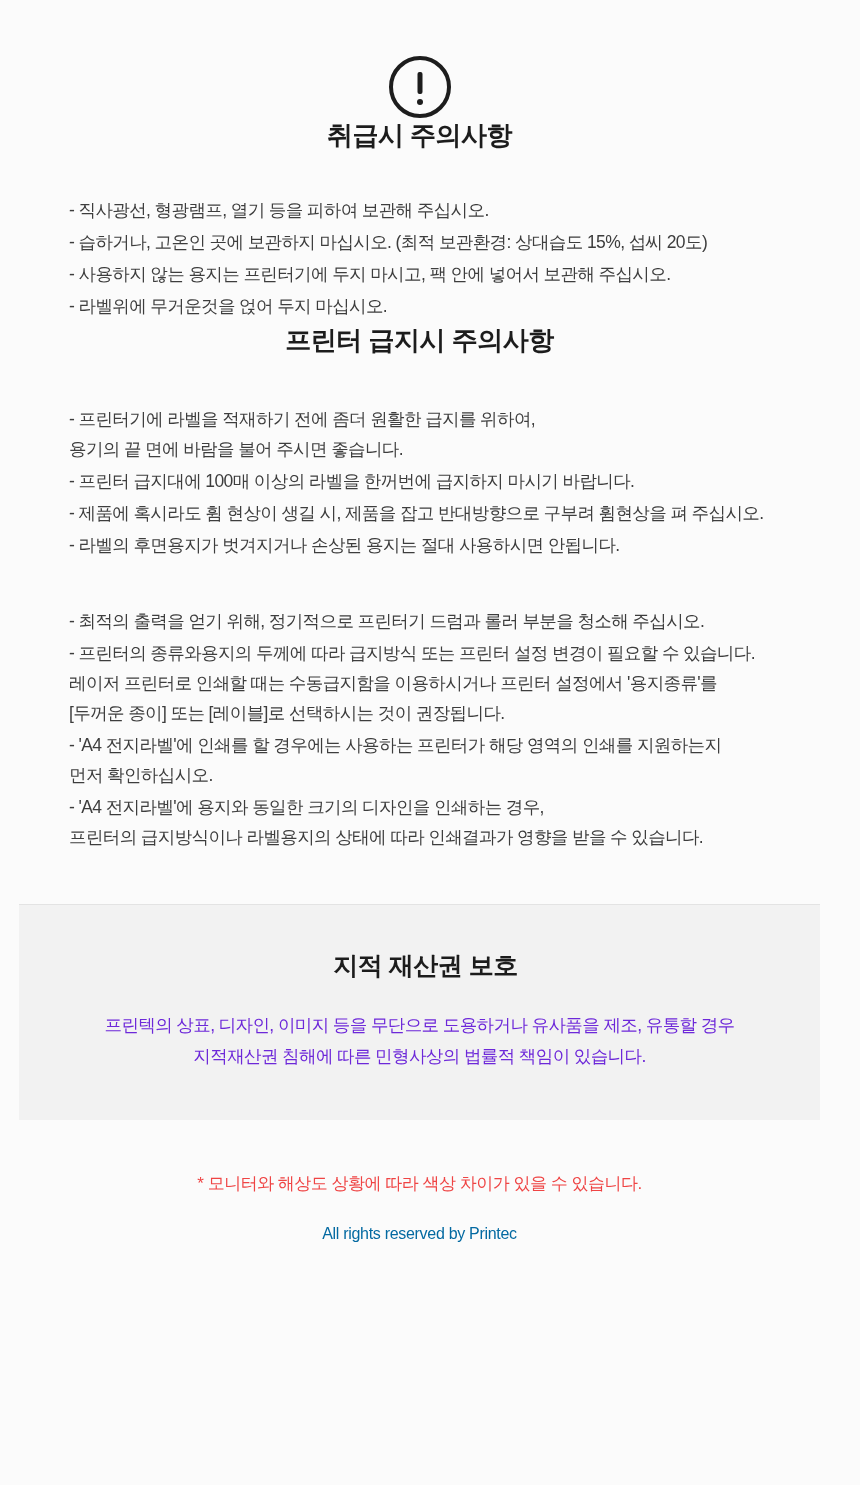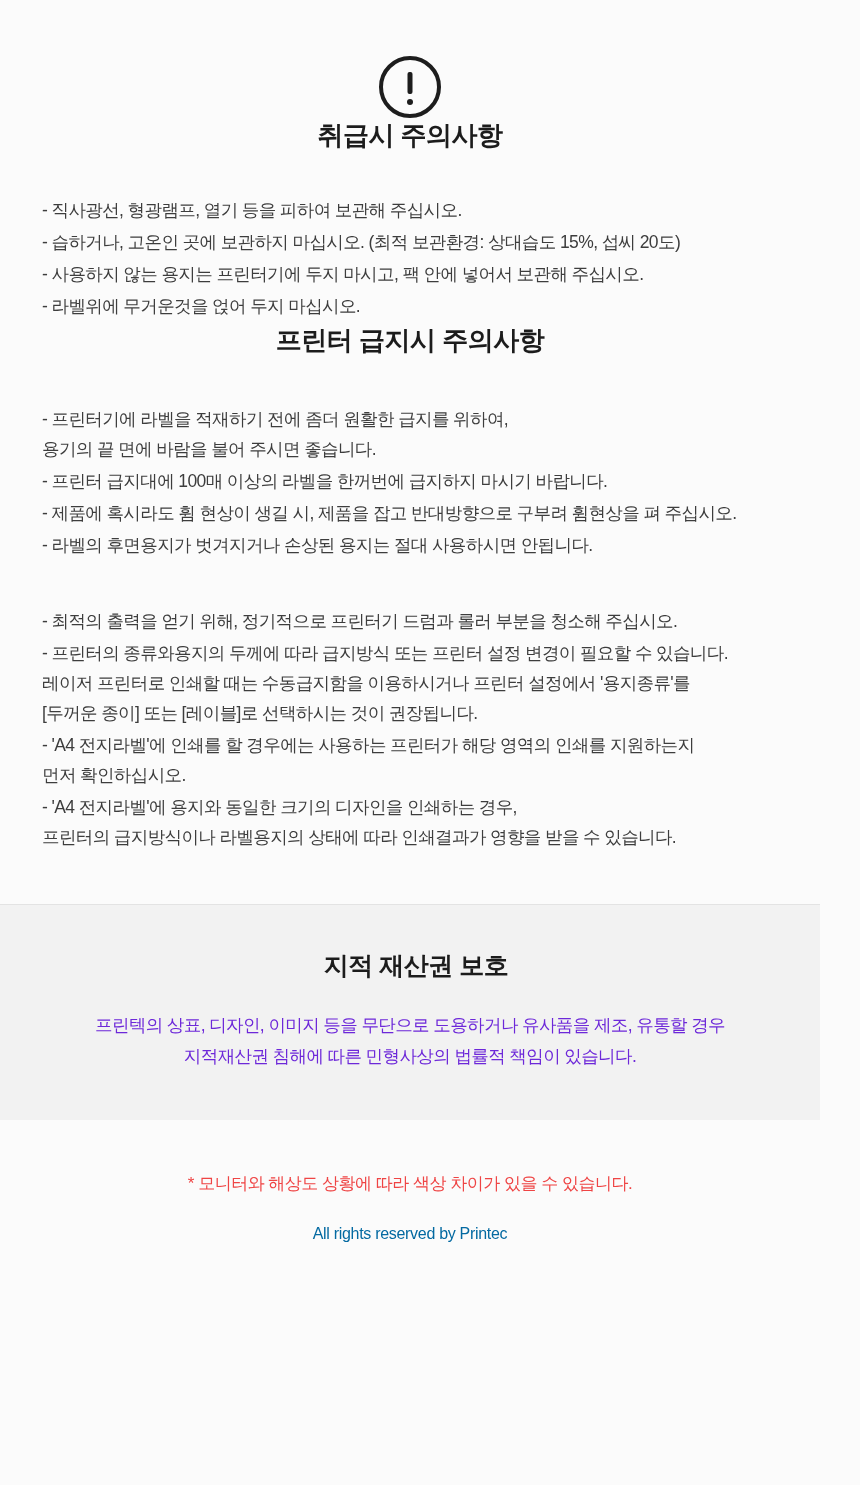--- a/index.html
+++ b/index.html
@@ -13,20 +13,21 @@
     font-family: "Liberation Sans", "DejaVu Sans", sans-serif;
     color: #3b3b3b;
     overflow: hidden;
   }
   .page {
     width: 820px;
     height: 1485px;
     position: relative;
     background: #fbfbfb;
     box-sizing: border-box;
+    padding-left: 19px;
   }
 
   
   .icon-wrap {
     display: flex;
     justify-content: center;
     padding-top: 56px;
   }
   .excl-icon {
     width: 62px;
@@ -79,21 +80,21 @@
   .list-1 { margin-top: 42px; }
   .list-2 { margin-top: 46px; }
   .list-3 { margin-top: 46px; }
 
   .notice-list li {
     font-size: 17.5px;
     line-height: 30px;
     color: #3d3d3d;
     letter-spacing: -0.6px;
     white-space: pre-line;
-    margin: 0 0 2px 8px;
+    margin: 0 0 2px 16px;
   }
 
   
   .divider {
     margin-top: 52px;
     width: 100%;
     height: 1px;
     background: #e3e3e3;
   }
 

